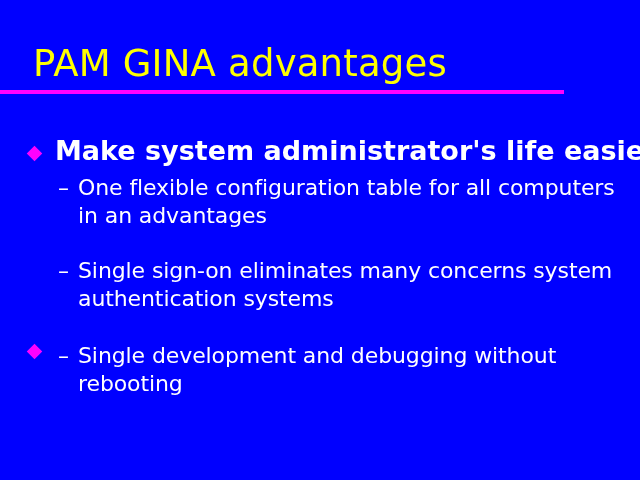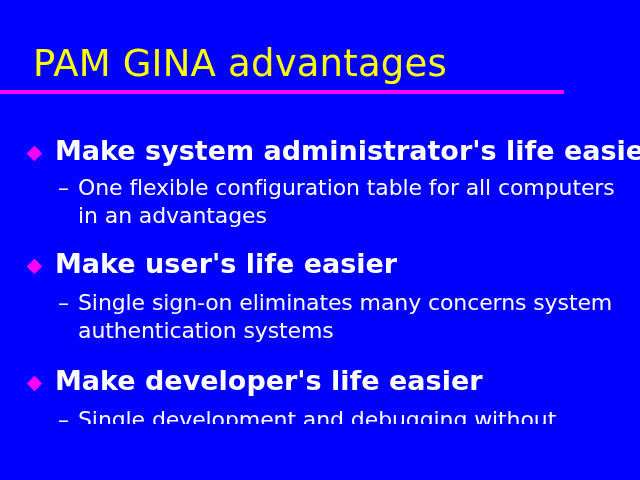--- a/index.html
+++ b/index.html
@@ -118,34 +118,29 @@
         <span class="bullet"></span>
         <span class="txt">Make system administrator's life easier</span>
       </div>
       <div class="lvl2">
         <span class="dash">–</span>
         <span class="txt">One flexible configuration table for all computers in an advantages</span>
       </div>
     </div>
 
     <div class="group g2">
-      <div class="lvl1">
-        <span class="bullet"></span>
-        <span class="txt">Make user's life easier</span>
-      </div>
       <div class="lvl2">
         <span class="dash">–</span>
         <span class="txt">Single sign-on eliminates many concerns system authentication systems</span>
       </div>
     </div>
 
     <div class="group g3">
       <div class="lvl1">
         <span class="bullet"></span>
-        <span class="txt">Make developer's life easier</span>
       </div>
       <div class="lvl2">
         <span class="dash">–</span>
         <span class="txt">Single development and debugging without rebooting</span>
       </div>
     </div>
 
   </div>
 </div>
 

